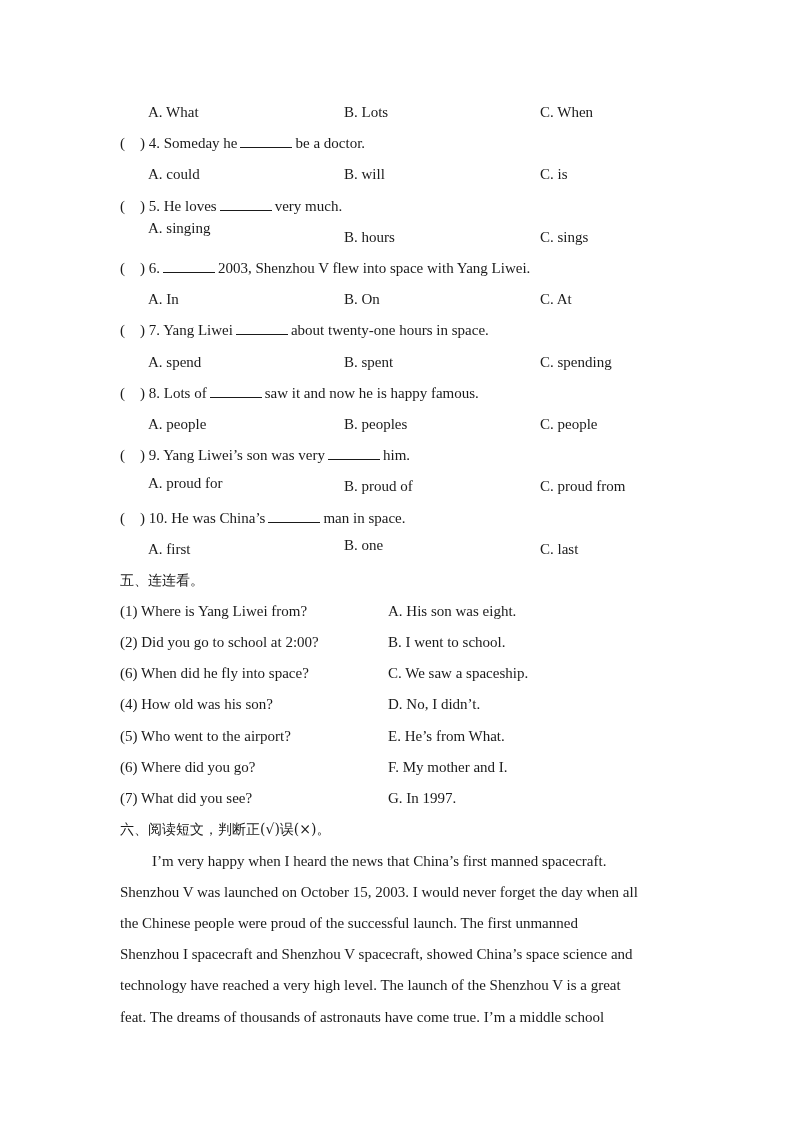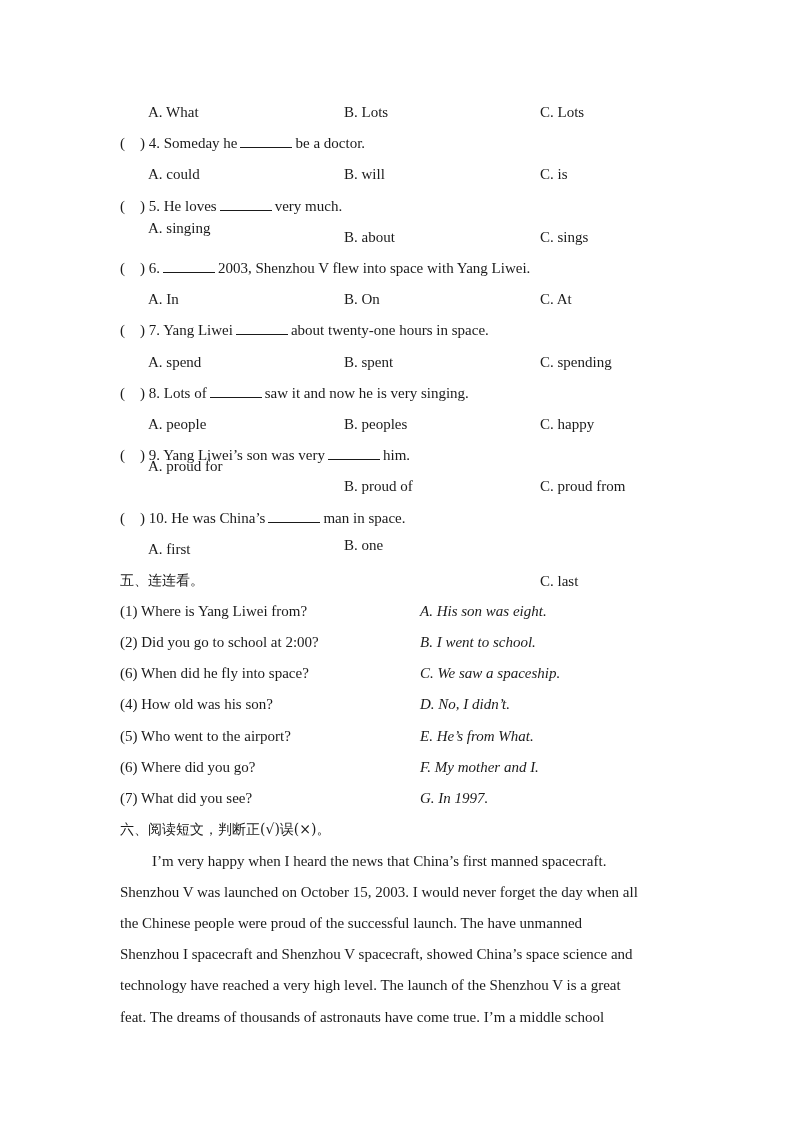--- a/index.html
+++ b/index.html
@@ -6,81 +6,81 @@
   body { width: 793px; height: 1122px; position: relative; overflow: hidden;
          font-family: "Liberation Serif", "DejaVu Serif", serif; color: #1a1a1a; font-size: 15px; }
   .line { position: absolute; left: 120px; white-space: nowrap; line-height: 18px; }
   .opt { position: absolute; white-space: nowrap; line-height: 18px; }
   .optA { left: 148px; }
   .optB { left: 344px; }
   .optC { left: 540px; }
   .paren { display: inline-block; width: 20px; }
   .blank { display: inline-block; width: 52px; border-bottom: 1px solid #1a1a1a; height: 13px; vertical-align: baseline; margin: 0 3px; }
   .match-q { position: absolute; left: 120px; white-space: nowrap; line-height: 18px; }
-  .match-a { position: absolute; left: 420px; white-space: nowrap; line-height: 18px; font-style: italic; }
+  .match-a { position: absolute; left: 388px; white-space: nowrap; line-height: 18px; }
   .heading { position: absolute; left: 120px; white-space: nowrap; line-height: 18px; font-family: "DejaVu Serif", serif; font-size: 14px; }
   .para { position: absolute; left: 120px; white-space: nowrap; line-height: 18px; }
 </style>
 </head>
 <body>
 
 <div class="opt optA" style="top:103px">A. What</div>
 <div class="opt optB" style="top:103px">B. Lots</div>
-<div class="opt optC" style="top:103px">C. Lots</div>
+<div class="opt optC" style="top:103px">C. When</div>
 
 <div>
 
   <div class="line" style="top:134px">
     <span class="paren">(</span><span>) 4.</span> <span>Someday he</span><span class="blank"></span><span>be a doctor.</span>
   </div>
   <div class="opt optA" style="top:165px">A. could</div>
   <div class="opt optB" style="top:165px">B. will</div>
   <div class="opt optC" style="top:165px">C. is</div>
 
   <div class="line" style="top:197px">
     <span class="paren">(</span><span>) 5.</span> <span>He loves</span><span class="blank"></span><span>very much.</span>
   </div>
   <div class="opt optA" style="top:219px">A. singing</div>
-  <div class="opt optB" style="top:228px">B. about</div>
+  <div class="opt optB" style="top:228px">B. hours</div>
   <div class="opt optC" style="top:228px">C. sings</div>
 
   <div class="line" style="top:259px">
     <span class="paren">(</span><span>) 6.</span><span class="blank"></span><span>2003, Shenzhou V flew into space with Yang Liwei.</span>
   </div>
   <div class="opt optA" style="top:290px">A. In</div>
   <div class="opt optB" style="top:290px">B. On</div>
   <div class="opt optC" style="top:290px">C. At</div>
 
   <div class="line" style="top:321px">
     <span class="paren">(</span><span>) 7.</span> <span>Yang Liwei</span><span class="blank"></span><span>about twenty-one hours in space.</span>
   </div>
   <div class="opt optA" style="top:353px">A. spend</div>
   <div class="opt optB" style="top:353px">B. spent</div>
   <div class="opt optC" style="top:353px">C. spending</div>
 
   <div class="line" style="top:384px">
-    <span class="paren">(</span><span>) 8.</span> <span>Lots of</span><span class="blank"></span><span>saw it and now he is very singing.</span>
+    <span class="paren">(</span><span>) 8.</span> <span>Lots of</span><span class="blank"></span><span>saw it and now he is happy famous.</span>
   </div>
   <div class="opt optA" style="top:415px">A. people</div>
   <div class="opt optB" style="top:415px">B. peoples</div>
-  <div class="opt optC" style="top:415px">C. happy</div>
+  <div class="opt optC" style="top:415px">C. people</div>
 
   <div class="line" style="top:446px">
     <span class="paren">(</span><span>) 9.</span> <span>Yang Liwei’s son was very</span><span class="blank"></span><span>him.</span>
   </div>
-  <div class="opt optA" style="top:457px">A. proud for</div>
+  <div class="opt optA" style="top:474px">A. proud for</div>
   <div class="opt optB" style="top:477px">B. proud of</div>
   <div class="opt optC" style="top:477px">C. proud from</div>
 
   <div class="line" style="top:509px">
     <span class="paren">(</span><span>) 10.</span> <span>He was China’s</span><span class="blank"></span><span>man in space.</span>
   </div>
   <div class="opt optA" style="top:540px">A. first</div>
   <div class="opt optB" style="top:536px">B. one</div>
-  <div class="opt optC" style="top:572px">C. last</div>
+  <div class="opt optC" style="top:540px">C. last</div>
 </div>
 
 <div class="heading" style="top:571px">五、连连看。</div>
 <div>
   <div class="match-q" style="top:602px">(1) Where is Yang Liwei from?</div>
   <div class="match-a" style="top:602px">A. His son was eight.</div>
   <div class="match-q" style="top:633px">(2) Did you go to school at 2:00?</div>
   <div class="match-a" style="top:633px">B. I went to school.</div>
   <div class="match-q" style="top:664px">(6) When did he fly into space?</div>
   <div class="match-a" style="top:664px">C. We saw a spaceship.</div>
@@ -91,17 +91,17 @@
   <div class="match-q" style="top:758px">(6) Where did you go?</div>
   <div class="match-a" style="top:758px">F. My mother and I.</div>
   <div class="match-q" style="top:789px">(7) What did you see?</div>
   <div class="match-a" style="top:789px">G. In 1997.</div>
 </div>
 
 <div class="heading" style="top:820px">六、阅读短文，判断正(√)误(×)。</div>
 <div>
   <div class="para" style="top:852px; left:152px">I’m very happy when I heard the news that China’s first manned spacecraft.</div>
   <div class="para" style="top:883px">Shenzhou V was launched on October 15, 2003. I would never forget the day when all</div>
-  <div class="para" style="top:914px">the Chinese people were proud of the successful launch. The have unmanned</div>
+  <div class="para" style="top:914px">the Chinese people were proud of the successful launch. The first unmanned</div>
   <div class="para" style="top:945px">Shenzhou I spacecraft and Shenzhou V spacecraft, showed China’s space science and</div>
   <div class="para" style="top:976px">technology have reached a very high level. The launch of the Shenzhou V is a great</div>
   <div class="para" style="top:1008px">feat. The dreams of thousands of astronauts have come true. I’m a middle school</div>
 </div>
 
 </body></html>

